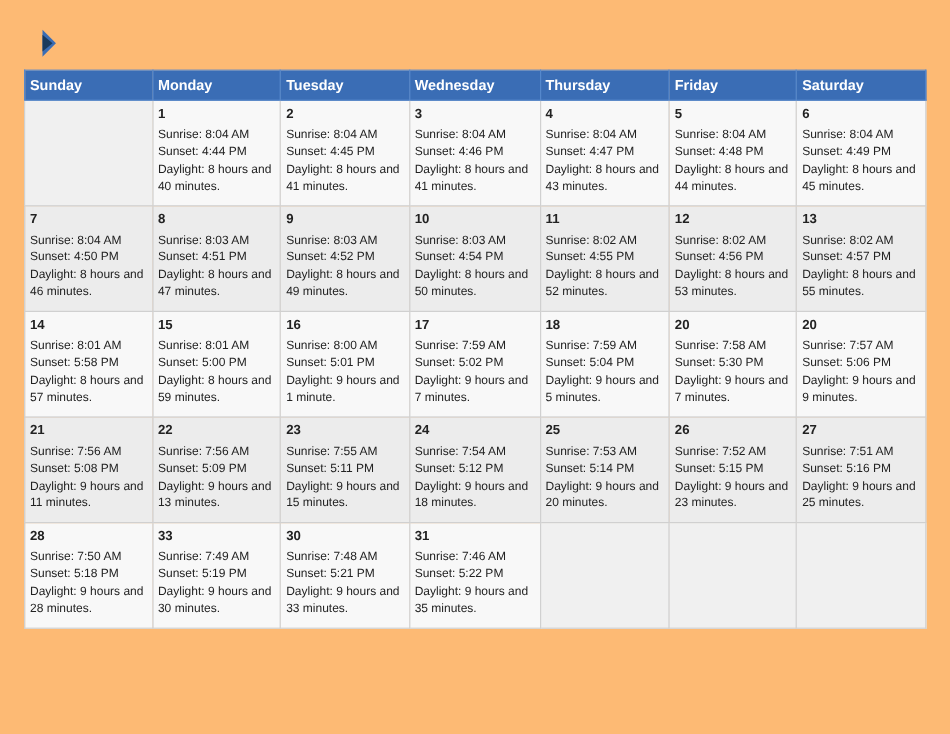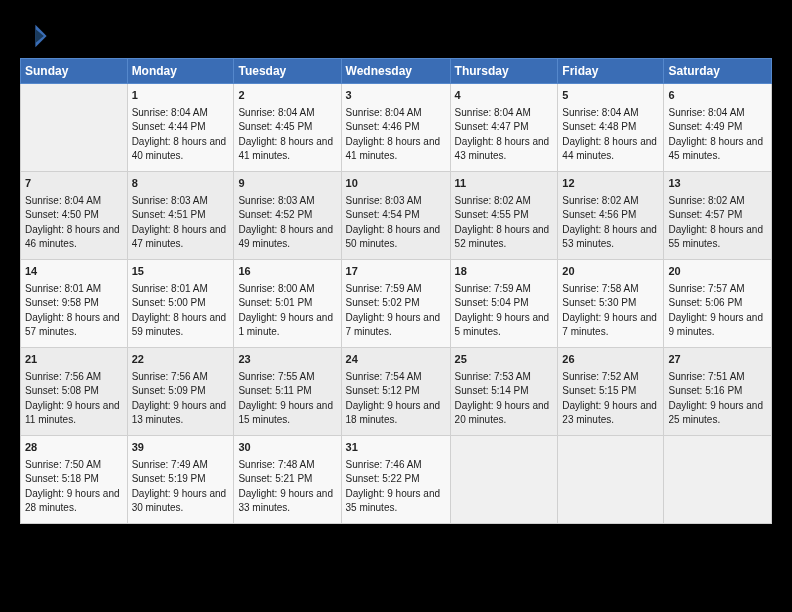--- a/index.html
+++ b/index.html
@@ -7,21 +7,21 @@
       font-family: Arial, sans-serif;
       background: #fff;
       width: 792px;
       height: 612px;
       overflow: hidden;
     }
     .page {
       width: 792px;
       height: 612px;
       padding: 18px 20px 12px 20px;
-      background: #000000;
+      background: #fdba74;
     }
     .header {
       display: flex;
       justify-content: space-between;
       align-items: flex-start;
       margin-bottom: 8px;
     }
     .logo {
       display: flex;
       align-items: center;
@@ -214,21 +214,21 @@
             <div class="day-num">13</div>
             <div>Sunrise: 8:02 AM</div>
             <div>Sunset: 4:57 PM</div>
             <div>Daylight: 8 hours and 55 minutes.</div>
           </td>
         </tr>
         <tr>
           <td>
             <div class="day-num">14</div>
             <div>Sunrise: 8:01 AM</div>
-            <div>Sunset: 9:58 PM</div>
+            <div>Sunset: 5:58 PM</div>
             <div>Daylight: 8 hours and 57 minutes.</div>
           </td>
           <td>
             <div class="day-num">15</div>
             <div>Sunrise: 8:01 AM</div>
             <div>Sunset: 5:00 PM</div>
             <div>Daylight: 8 hours and 59 minutes.</div>
           </td>
           <td>
             <div class="day-num">16</div>
@@ -306,21 +306,21 @@
           </td>
         </tr>
         <tr>
           <td>
             <div class="day-num">28</div>
             <div>Sunrise: 7:50 AM</div>
             <div>Sunset: 5:18 PM</div>
             <div>Daylight: 9 hours and 28 minutes.</div>
           </td>
           <td>
-            <div class="day-num">39</div>
+            <div class="day-num">33</div>
             <div>Sunrise: 7:49 AM</div>
             <div>Sunset: 5:19 PM</div>
             <div>Daylight: 9 hours and 30 minutes.</div>
           </td>
           <td>
             <div class="day-num">30</div>
             <div>Sunrise: 7:48 AM</div>
             <div>Sunset: 5:21 PM</div>
             <div>Daylight: 9 hours and 33 minutes.</div>
           </td>

